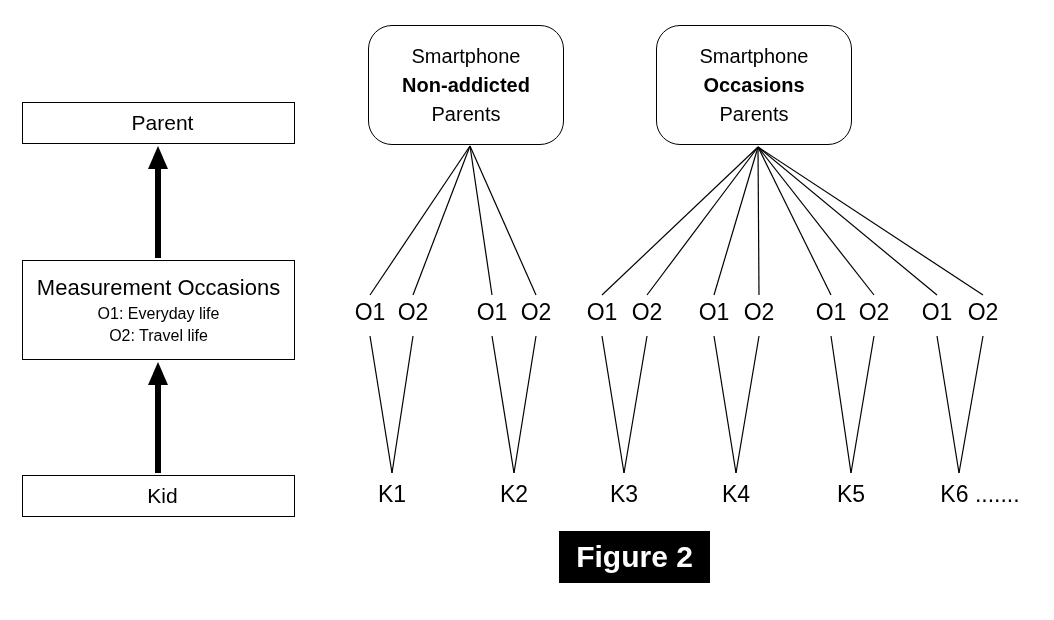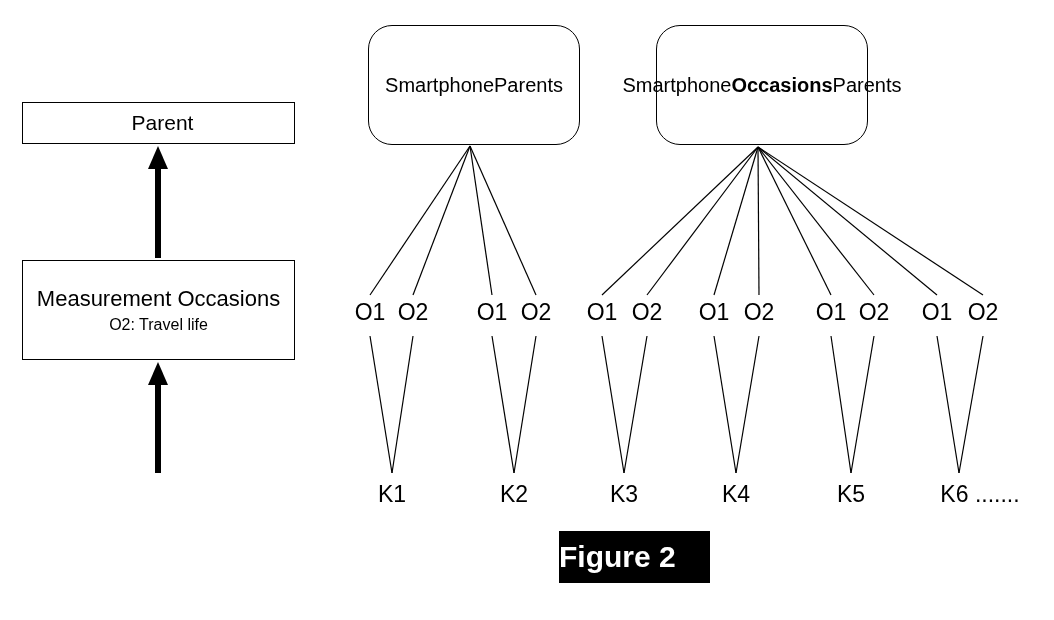--- a/index.html
+++ b/index.html
@@ -49,23 +49,24 @@
   .box-meas .meas-title{font-size:22px;line-height:30px;}
   .box-meas .meas-sub{font-size:16px;line-height:22px;}
   .box-kid{left:22px;top:475px;width:273px;height:42px;font-size:21px;}
 
   .round-box{
     position:absolute;
     box-sizing:border-box;
     border:1.6px solid var(--ink);
     border-radius:24px;
     background:var(--bg);
-    width:212px;height:120px;
+    width:196px;height:120px;
     top:25px;
     display:flex;
+    flex-direction:column;
     align-items:center;
     justify-content:center;
     text-align:center;
     font-size:20px;
     line-height:29px;
   }
   .round-box .bold{font-weight:bold;}
   .box-group-a{left:368px;}
   .box-group-b{left:656px;}
 
@@ -88,20 +89,21 @@
   .caption{
     position:absolute;
     left:559px;top:531px;
     width:151px;height:52px;
     background:var(--caption-bg);
     color:var(--caption-text);
     font-size:30px;
     font-weight:bold;
     display:flex;
     align-items:center;
+    justify-content:center;
   }
 </style>
 </head>
 <body>
 
 <div class="canvas">
 
   <svg class="wires" viewBox="0 0 1054 620" xmlns="http://www.w3.org/2000/svg">
 
     <g>
@@ -147,26 +149,31 @@
       <line class="thin" x1="983" y1="336" x2="959" y2="473"></line>
     </g>
   </svg>
 
   <div class="rect-box box-parent">
     <span>Parent</span>
   </div>
 
   <div class="rect-box box-meas">
     <span class="meas-title">Measurement Occasions</span>
+    <span class="meas-sub">O1: Everyday life</span>
     <span class="meas-sub">O2: Travel life</span>
   </div>
 
+  <div class="rect-box box-kid">
+    <span>Kid</span>
+  </div>
 
   <div class="round-box box-group-a">
     <span>Smartphone</span>
+    <span class="bold">Non-addicted</span>
     <span>Parents</span>
   </div>
 
   <div class="round-box box-group-b">
     <span>Smartphone</span>
     <span class="bold">Occasions</span>
     <span>Parents</span>
   </div>
 
   <span class="o-label" style="left:370px">O1</span>

